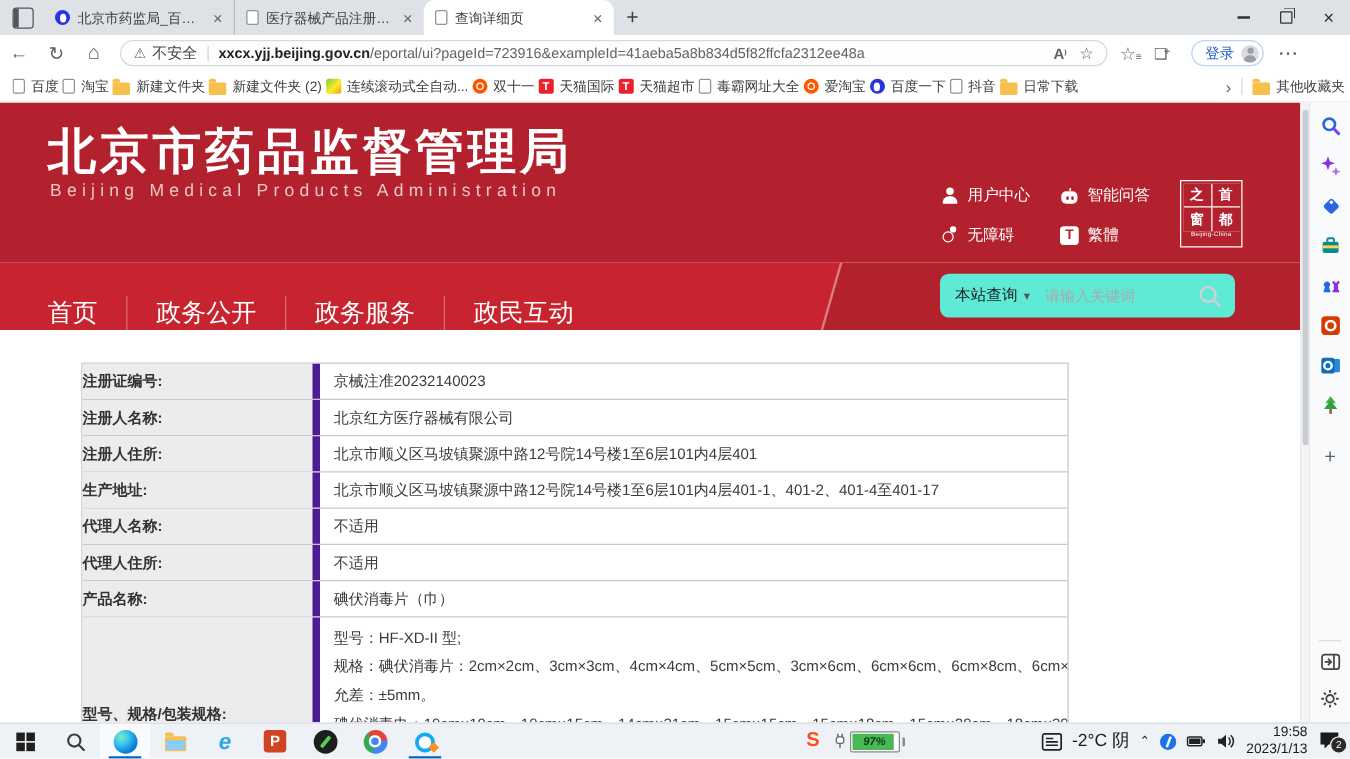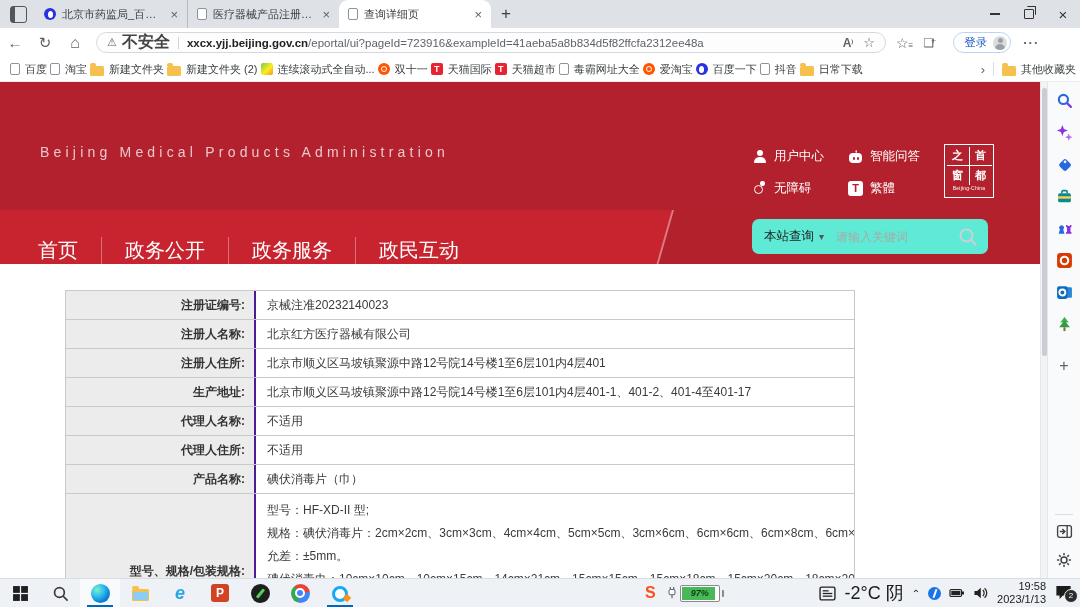--- a/index.html
+++ b/index.html
@@ -22,21 +22,21 @@
   .glyph-max{width:8px;height:8px;border:1.2px solid #333;border-radius:1px;position:relative;}
   .glyph-max::before{content:"";position:absolute;left:2px;top:-4px;width:8px;height:8px;border:1.2px solid #333;border-left:none;border-bottom:none;border-radius:1px;}
   .glyph-close{font-size:15px;color:#333;line-height:1;}
 
   
   .toolbar{position:absolute;left:0;top:28px;width:1080px;height:29px;background:#fff;display:flex;align-items:center;}
   .tb-ic{color:#5f6368;font-size:15px;width:30px;text-align:center;}
   .addressbar{height:21px;width:790px;margin-left:6px;background:#fdfdfd;border:1px solid #d5d9dd;border-radius:11px;
     display:flex;align-items:center;padding:0 10px;box-sizing:border-box;}
   .sec-warn{font-size:11px;color:#5f6368;margin-right:5px;}
-  .sec-label{font-size:16px;color:#444;font-weight:bold;}
+  .sec-label{font-size:12px;color:#444;}
   .addr-div{width:1px;height:12px;background:#d0d3d7;margin:0 8px;}
   .url{font-size:11.5px;white-space:nowrap;overflow:hidden;flex:1;}
   .url b{color:#202124;font-weight:bold;}
   .url span{color:#5f6368;}
   .pill-ic{color:#5f6368;font-size:12px;margin-left:10px;}
   .signin{height:19px;border:1px solid #bcd2f5;border-radius:11px;display:flex;align-items:center;padding:0 3px 0 10px;margin-left:14px;}
   .signin-label{font-size:11.5px;color:#1659c5;margin-right:6px;}
   .avatar{width:14px;height:14px;border-radius:50%;background:#dadce0;position:relative;overflow:hidden;}
   .avatar::before{content:"";position:absolute;left:4.5px;top:2.5px;width:5px;height:5px;border-radius:50%;background:#9aa0a6;}
   .avatar::after{content:"";position:absolute;left:2px;top:8.5px;width:10px;height:7px;border-radius:5px 5px 0 0;background:#9aa0a6;}
@@ -97,21 +97,21 @@
   .site-search{position:absolute;left:752px;top:9px;width:236px;height:35px;background:#5eead4;border-radius:7px;
     display:flex;align-items:center;padding:0 10px 0 12px;box-sizing:border-box;}
   .search-scope{font-size:12.5px;color:#222;white-space:nowrap;}
   .scope-caret{font-size:10px;color:#555;margin:0 10px 0 5px;}
   .search-input{border:none;outline:none;flex:1;font-size:12px;color:#333;min-width:0;background:transparent;font-family:"Liberation Sans",sans-serif;}
   .search-input::placeholder{color:#aaa;}
 
   .content{position:absolute;left:0;top:182px;width:100%;height:314px;background:#fff;overflow:hidden;}
   .dtable{position:absolute;left:65px;top:26px;width:790px;border:1px solid #c9c9c9;box-sizing:border-box;}
   .trow{display:flex;height:29px;border-bottom:1px solid #c9c9c9;box-sizing:border-box;}
-  .tlabel{width:190px;flex:none;background:#ececec;border-right:2px solid #4c1d95;text-align:right;
+  .tlabel{width:190px;flex:none;background:#ececec;border-right:6px solid #4c1d95;text-align:left;
     padding-right:9px;font-weight:bold;font-size:12px;color:#333;line-height:28px;box-sizing:border-box;white-space:nowrap;}
   .tvalue{flex:1;padding-left:11px;font-size:12px;color:#3a3a3a;line-height:28px;white-space:nowrap;overflow:hidden;}
   .trow.spec{height:120px;border-bottom:none;}
   .spec .tlabel{line-height:14px;padding-top:70px;}
   .spec .tvalue{padding-top:5px;line-height:23px;}
   .spec-line{white-space:nowrap;overflow:hidden;}
 
   
   .pg-scrollbar{position:absolute;left:1040px;top:82px;width:7px;height:496px;background:#f2f3f5;border-left:1px solid #e6e8ea;box-sizing:border-box;}
   .pg-thumb{position:absolute;left:1px;top:6px;width:5px;height:268px;background:#c9cdd3;border-radius:3px;}
@@ -144,21 +144,21 @@
   .ic-chat{width:16px;height:16px;border-radius:50%;border:3px solid #14aaf5;box-sizing:border-box;position:relative;margin-top:2px;background:#fff;}
   .ic-chat::after{content:"";position:absolute;right:-5px;bottom:-2px;width:6px;height:6px;background:#f7931e;transform:rotate(45deg);}
   .task-mid{position:absolute;left:645px;top:0;height:28px;display:flex;align-items:center;gap:10px;}
   .sogou-s{font-size:16px;font-weight:bold;color:#fc4f1f;}
   .batt97{display:flex;align-items:center;gap:2px;font-style:italic;}
   .batt-shell{width:38px;height:15px;border:1px solid #8a8a8a;border-radius:2px;background:#fff;position:relative;}
   .batt-fill{position:absolute;left:1px;top:1px;bottom:1px;width:88%;background:#49b857;}
   .batt-text{position:absolute;inset:0;font-size:9px;color:#0b3d13;text-align:center;line-height:14px;font-weight:bold;}
   .batt-nub{width:2px;height:7px;background:#8a8a8a;border-radius:0 1px 1px 0;}
   .task-right{position:absolute;right:4px;top:0;height:28px;display:flex;align-items:center;gap:8px;}
-  .weather-text{font-size:18px;color:#1b1b1b;white-space:nowrap;}
+  .weather-text{font-size:14px;color:#1b1b1b;white-space:nowrap;}
   .tray-chevron{font-size:10px;color:#1b1b1b;}
   .tray-blue{width:13px;height:13px;border-radius:50%;background:#1a73e8;position:relative;}
   .tray-blue::after{content:"";position:absolute;left:6px;top:2px;width:2px;height:9px;background:#fff;transform:rotate(20deg);}
   .clock{font-size:11px;color:#1b1b1b;text-align:right;line-height:13px;white-space:nowrap;}
   .action-center{position:relative;width:22px;height:20px;}
   .ac-badge{position:absolute;right:-2px;bottom:0;width:12px;height:12px;border-radius:50%;background:#2b2b2b;border:1.5px solid #eef1f5;
     color:#fff;font-size:8px;text-align:center;line-height:12px;}
 </style>
 </head>
 <body>
@@ -279,20 +279,21 @@
       <span class="bm-sep"></span>
       <div class="bm-item">
         <span class="folder-icon"></span>
         <span class="bm-label">其他收藏夹</span>
       </div>
     </div>
   </div>
 
   <div class="page">
     <div class="site-header">
+      <div class="site-title">北京市药品监督管理局</div>
       <div class="site-subtitle">Beijing Medical Products Administration</div>
       <div class="quicklinks">
           <div class="ql-item">
             <span class="qi user-icon"></span>
             <span class="ql-label">用户中心</span>
           </div>
           <div class="ql-item">
             <span class="qi robot-icon"></span>
             <span class="ql-label">智能问答</span>
           </div>

